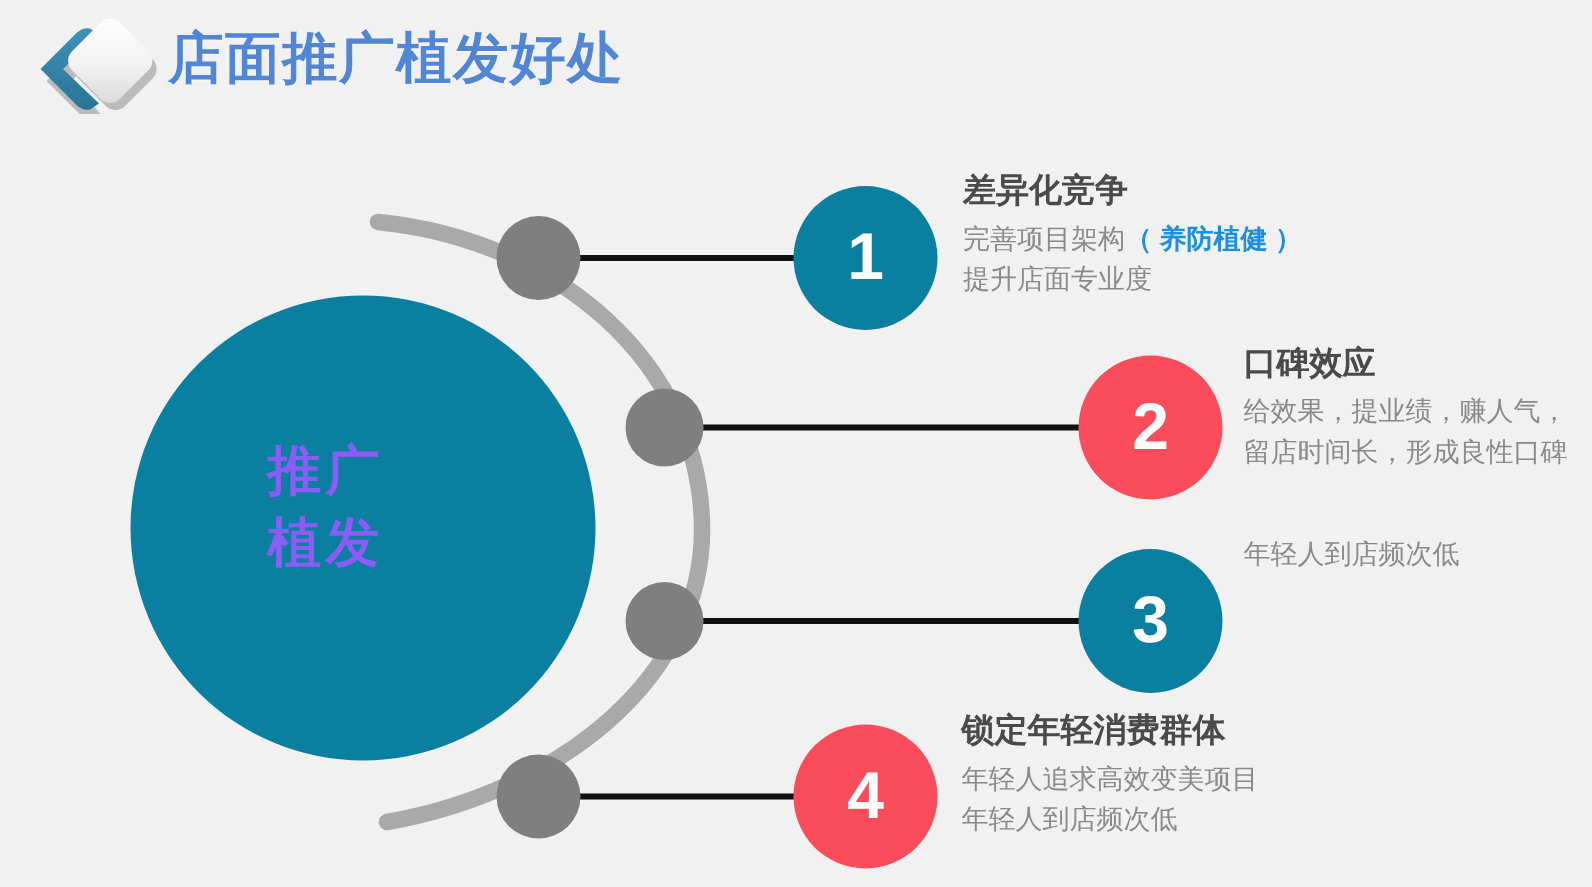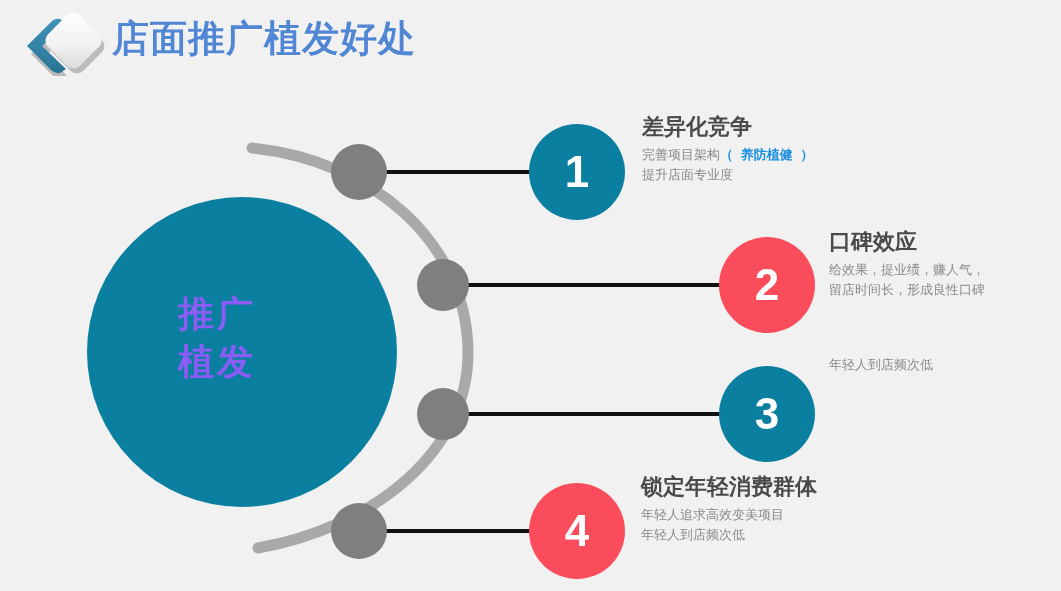--- a/index.html
+++ b/index.html
@@ -63,25 +63,24 @@
   .item-text { position:absolute; }
   .item-head {
     font-size:22px;
     font-weight:bold;
     color:#4a4a4a;
     line-height:1.25;
     white-space:nowrap;
     margin-bottom:5px;
   }
   .item-body {
-    font-size:13px;
+    font-size:18px;
     color:#8a8a8a;
     line-height:1.55;
     white-space:nowrap;
-    font-family:Liberation Mono, monospace;
   }
   .hl { color:#1b8fe0; font-weight:bold; }
 </style>
 </head>
 <body>
 
 <div id="slide">
 
   <div class="header">
 

